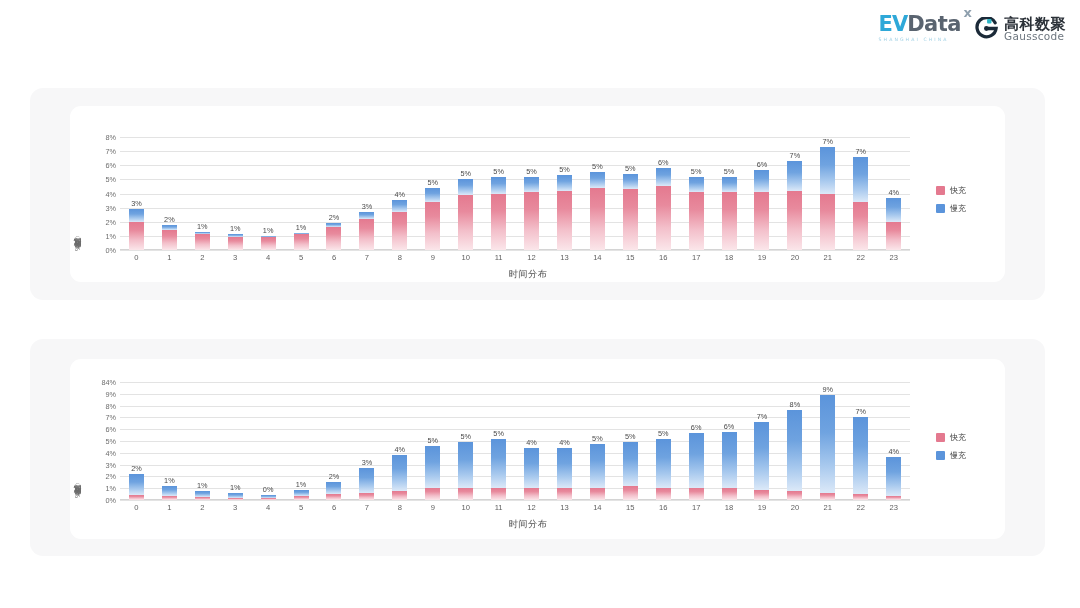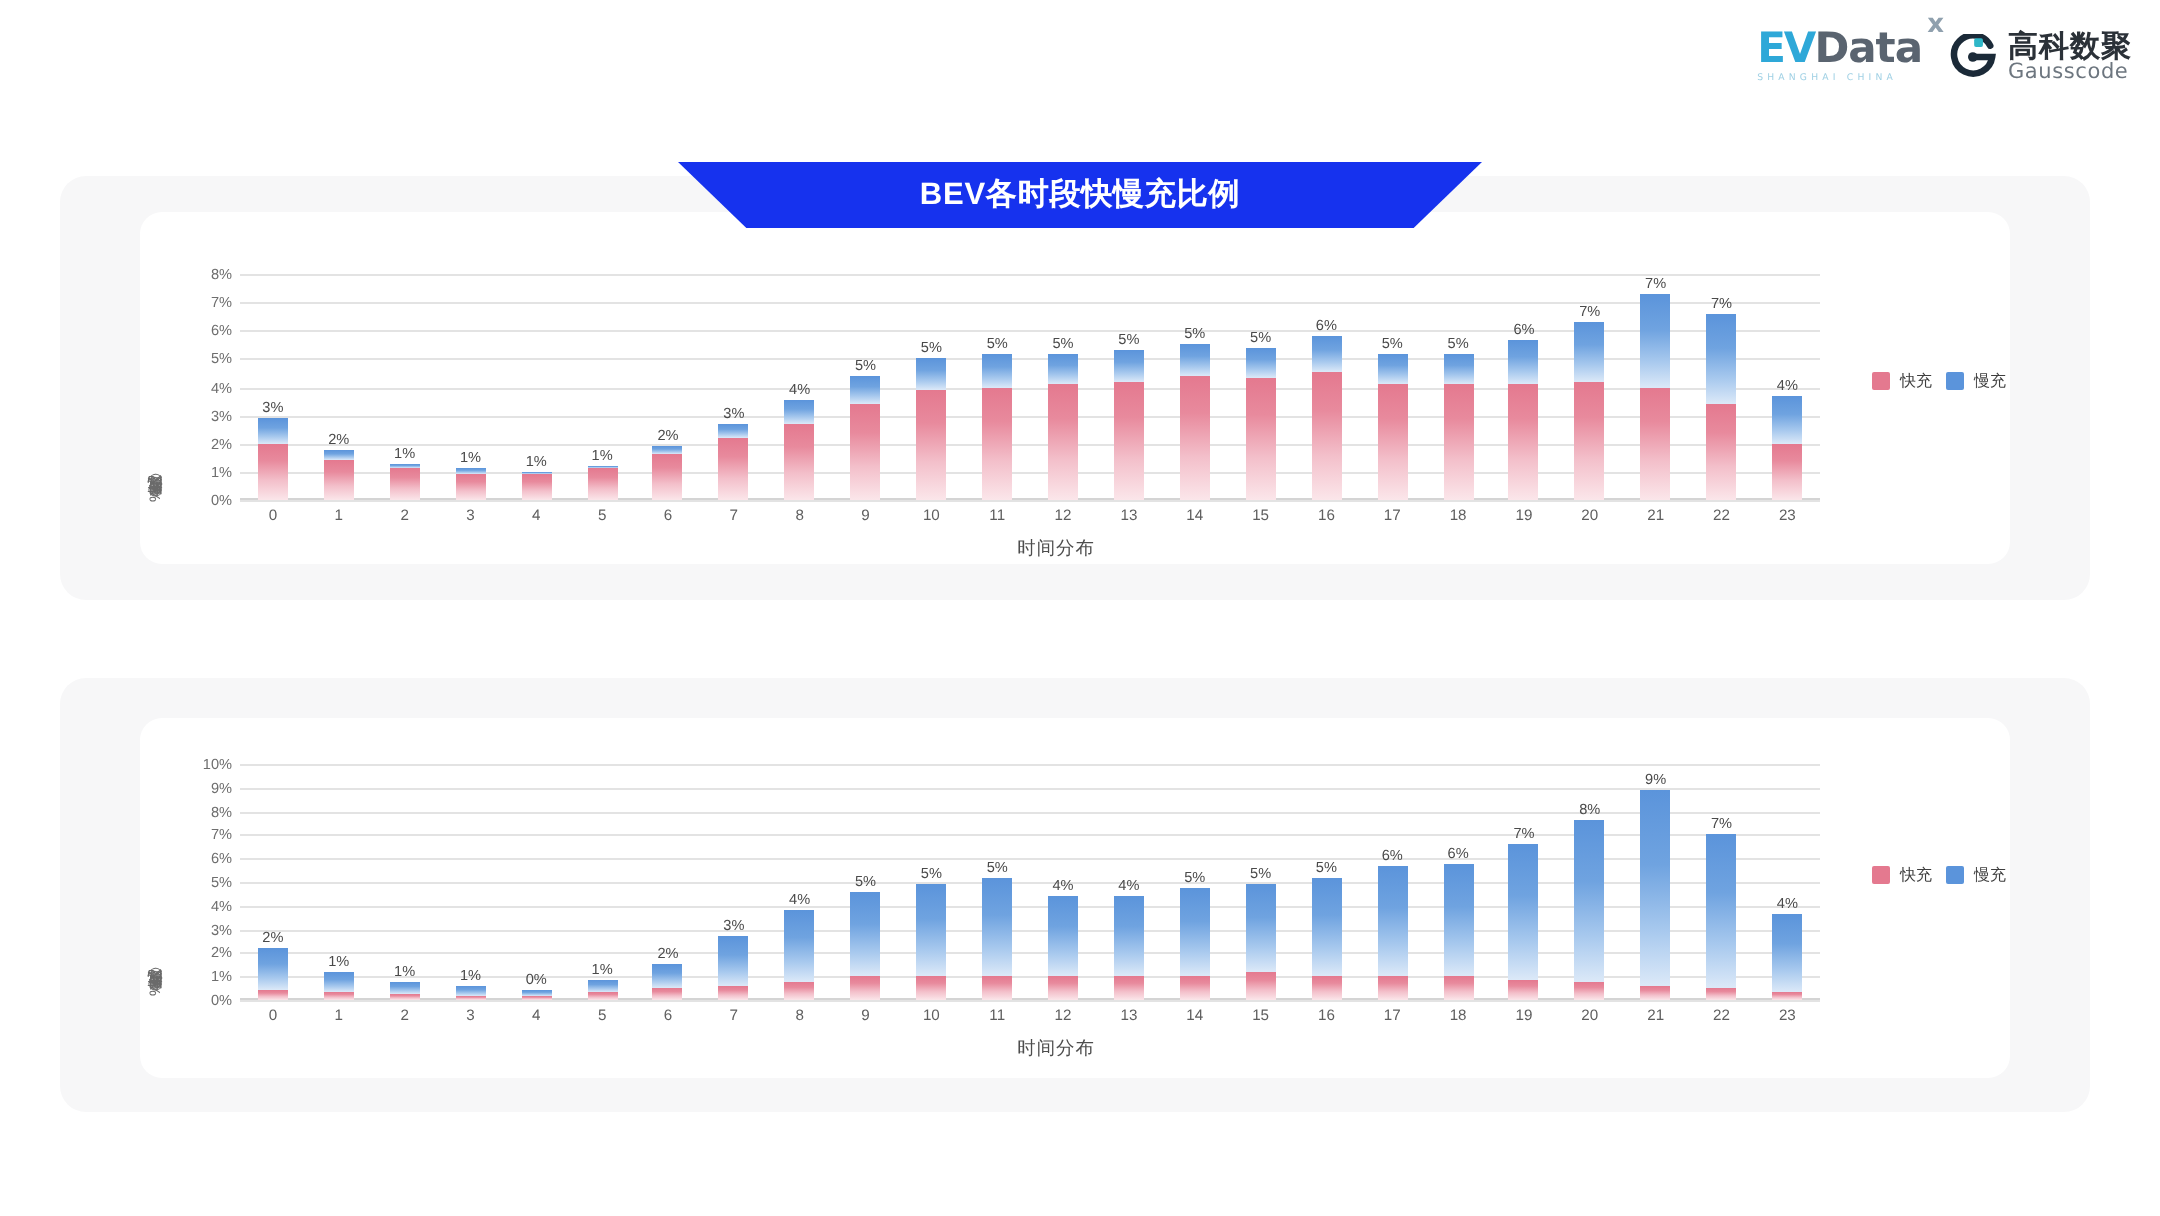--- a/index.html
+++ b/index.html
@@ -147,21 +147,21 @@
   .xlabel {
     position: absolute; left: 0; width: 100%; text-align: center;
     font-size: 9.2px; color: #4d4d4d; letter-spacing: 0.5px;
     font-family: "Liberation Sans", "DejaVu Sans", sans-serif;
   }
   .xlabel-bev  { top: 135px; }
   .xlabel-phev { top: 140px; }
 
   
   .legend {
-    position: absolute; display: flex; flex-direction: row; gap: 7px; text-align: right;
+    position: absolute; display: flex; flex-direction: column; gap: 7px; text-align: right;
   }
   .legend-bev  { left: 936px; top: 185px; }
   .legend-phev { left: 936px; top: 432px; }
   .legend-item { display: flex; align-items: center; gap: 5px; }
   .legend-swatch { width: 9px; height: 9px; flex: none; border-radius: 1px; }
   .legend-fast { background: #e4798f; }
   .legend-slow { background: #5b94db; }
   .legend-text {
     font-size: 8px; color: #3e3e3e; white-space: nowrap;
     font-family: "Liberation Sans", "DejaVu Sans", sans-serif;
@@ -191,23 +191,20 @@
       </span>
       <span class="gauss-text">
         <span class="gauss-cn">高科数聚</span>
         <span class="gauss-en">Gausscode</span>
       </span>
     </div>
   </div>
 
   <div class="panel panel-bev">
     <div class="inner-card inner-bev"></div>
-  </div>
-  <div class="banner banner-bev">
-    <span class="banner-title">BEV各时段快慢充比例</span>
   </div>
   <div class="chart chart-bev">
     <div class="ylabel ylabel-bev">各时段充电次数占比（%）</div>
     <div class="plot plot-bev" id="plot-bev">
         <div class="gridline" style="top: 100%;"></div>
         <div class="ytick" style="top: 100%;">0%</div>
         <div class="gridline" style="top: 87.5%;"></div>
         <div class="ytick" style="top: 87.5%;">1%</div>
         <div class="gridline" style="top: 75%;"></div>
         <div class="ytick" style="top: 75%;">2%</div>
@@ -454,21 +451,21 @@
         <div class="ytick" style="top: 50%;">5%</div>
         <div class="gridline" style="top: 40%;"></div>
         <div class="ytick" style="top: 40%;">6%</div>
         <div class="gridline" style="top: 30%;"></div>
         <div class="ytick" style="top: 30%;">7%</div>
         <div class="gridline" style="top: 20%;"></div>
         <div class="ytick" style="top: 20%;">8%</div>
         <div class="gridline" style="top: 10%;"></div>
         <div class="ytick" style="top: 10%;">9%</div>
         <div class="gridline" style="top: 0%;"></div>
-        <div class="ytick" style="top: 0%;">10%</div>
+        <div class="ytick" style="top: 0%;">84%</div>
         <div class="axis-baseline"></div>
         <div class="bars">
           <div class="bar-slot">
             <div class="bar-stack">
               <div class="seg-slow" style="height: 17.5%;"></div>
               <div class="seg-fast" style="height: 4.5%;"></div>
             </div>
             <div class="bar-total-label" style="bottom: calc(22% + 1px);">2%</div>
           </div>
           <div class="bar-slot">

